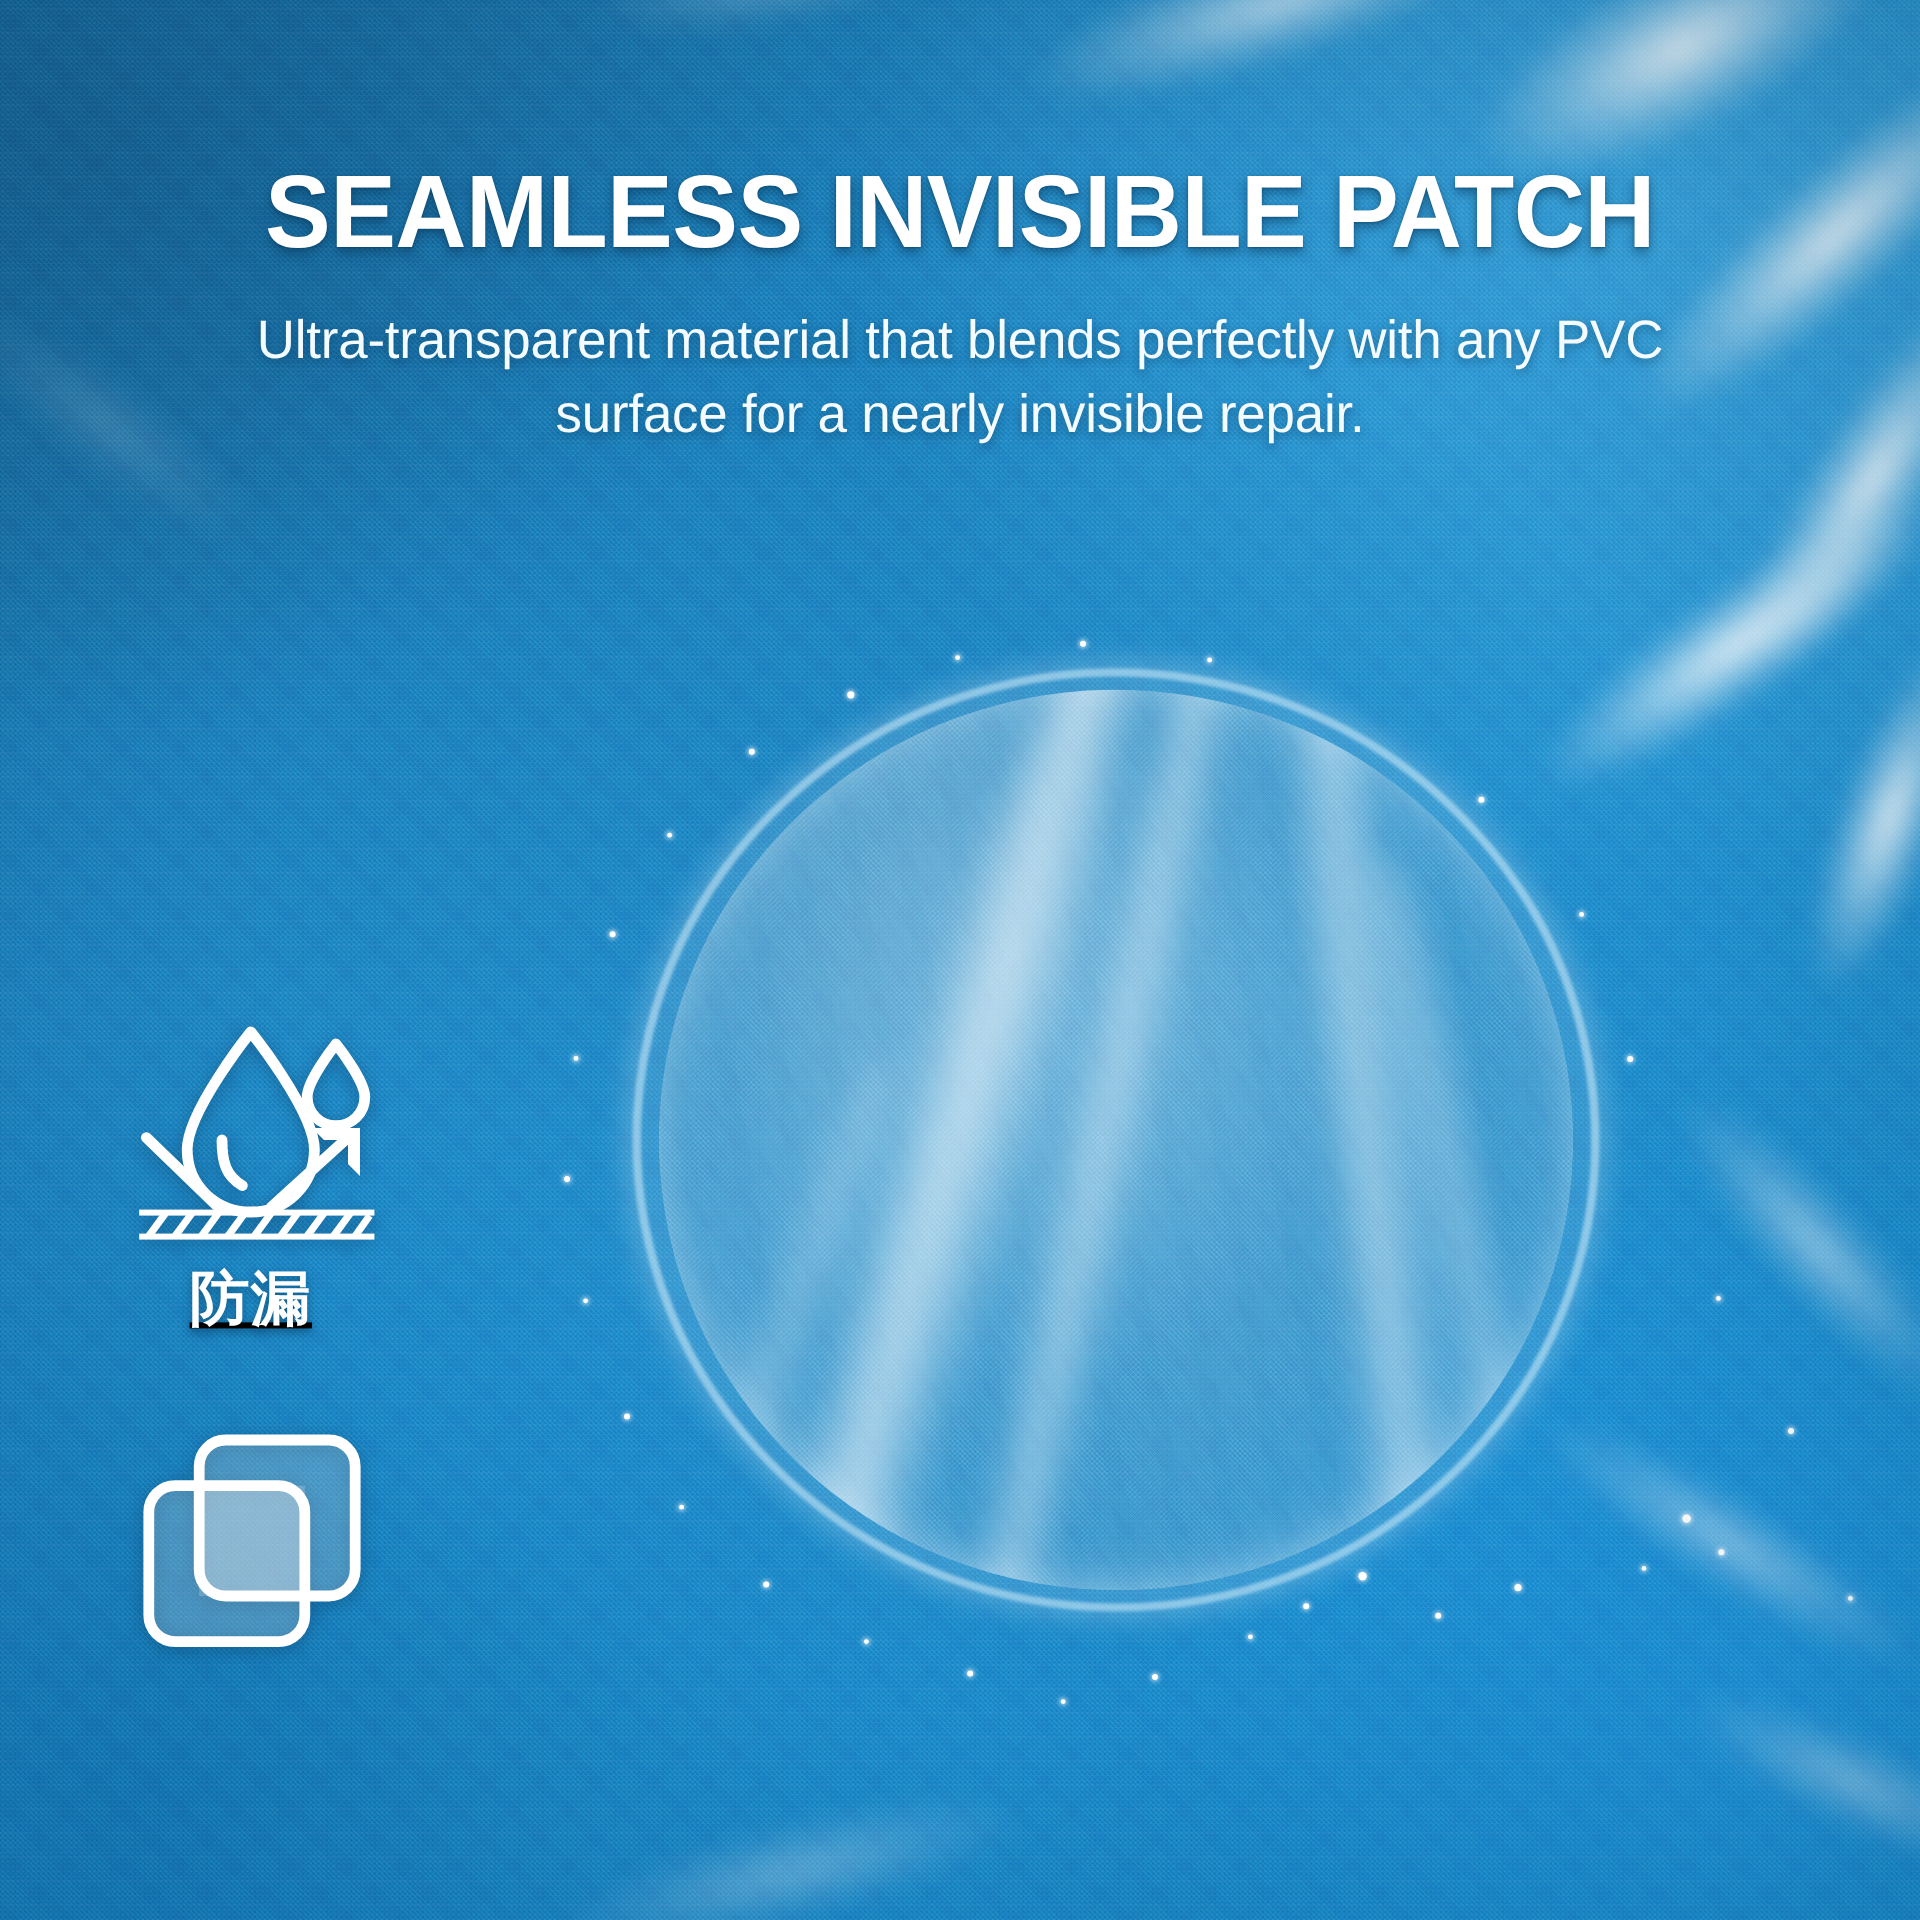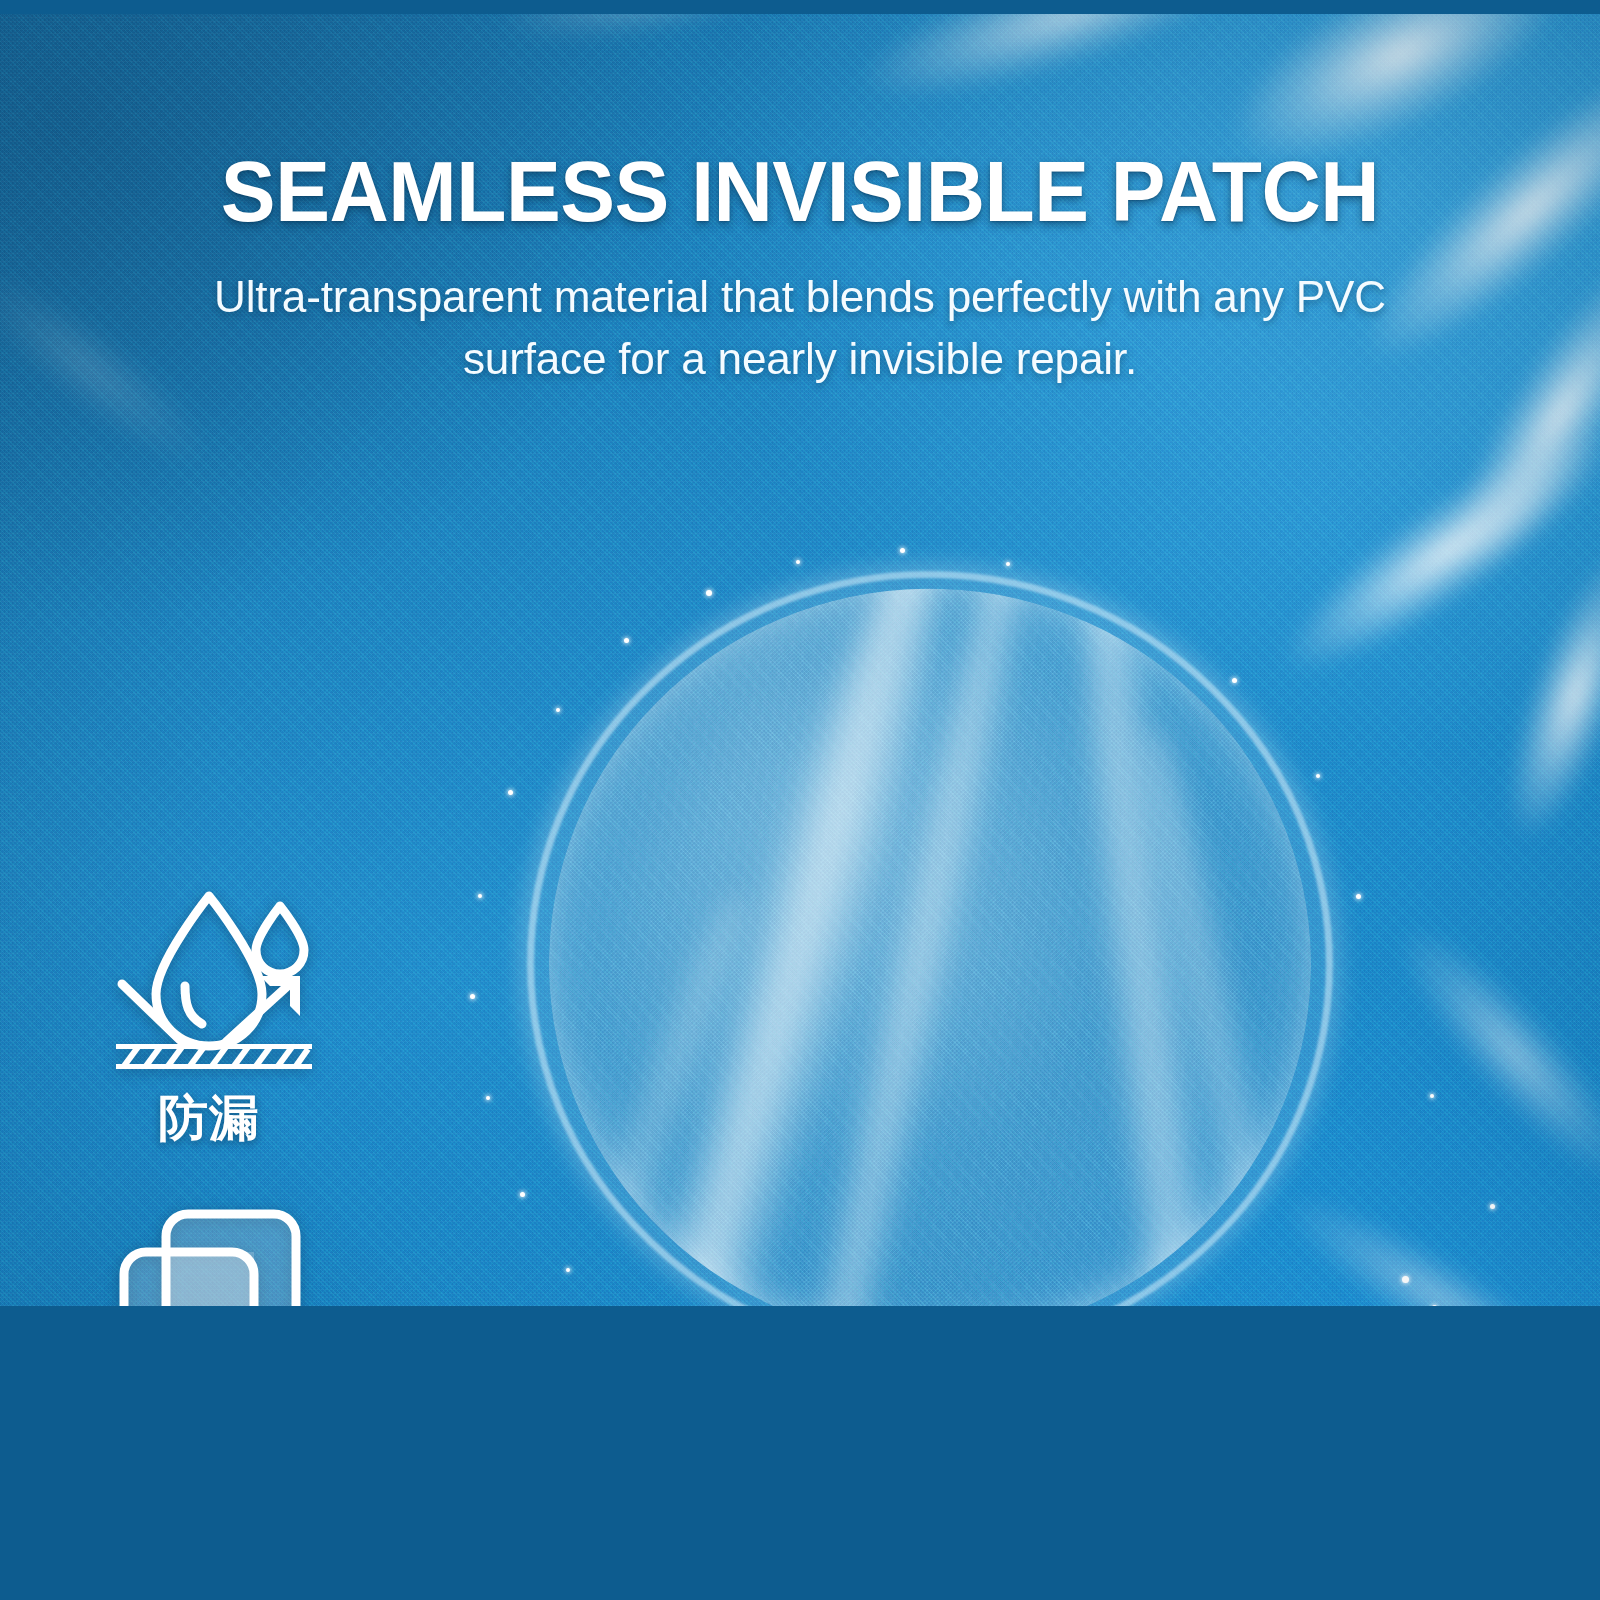--- a/index.html
+++ b/index.html
@@ -3,25 +3,24 @@
 <meta charset="utf-8">
 <style>
   html, body {
     margin: 0;
     padding: 0;
     background: #0d5c8f;
   }
   #stage {
     position: relative;
     width: 1600px;
-    height: 1292px;
+    height: 1600px;
     overflow: hidden;
     font-family: "Liberation Sans", "DejaVu Sans", sans-serif;
     background: #8b5cf6;
-    margin-top: 14px;
   }
 
   
   .bg-layer { position: absolute; inset: 0; }
 
   .bg-base {
     background:
       radial-gradient(ellipse 1100px 900px at 1380px 180px, #3aa6df 0%, rgba(58,166,223,0) 62%),
       radial-gradient(ellipse 900px 800px at 1460px 1420px, #1f97dd 0%, rgba(31,151,221,0) 60%),
       radial-gradient(ellipse 1000px 1000px at 120px 1500px, #1580bf 0%, rgba(21,128,191,0) 65%),
@@ -154,21 +153,21 @@
     margin-top: 16px;
     color: #ffffff;
     font-size: 50px;
     font-weight: 700;
     letter-spacing: 1px;
     text-align: center;
     width: 210px;
     text-shadow: 0 3px 8px rgba(8,54,88,0.55);
   }
   #feature-0 { top: 476px; }
-  #feature-1 { top: 870px; }
+  #feature-1 { top: 848px; text-decoration: underline; }
   #feature-2 { top: 1190px; }
   .ico svg { display: block; overflow: visible; filter: drop-shadow(0 3px 7px rgba(8,54,88,0.45)); }
 </style>
 </head>
 <body>
 
 <div id="stage">
 
   <div class="bg-layer bg-base"></div>
   <div class="bg-layer bg-weave"></div>

